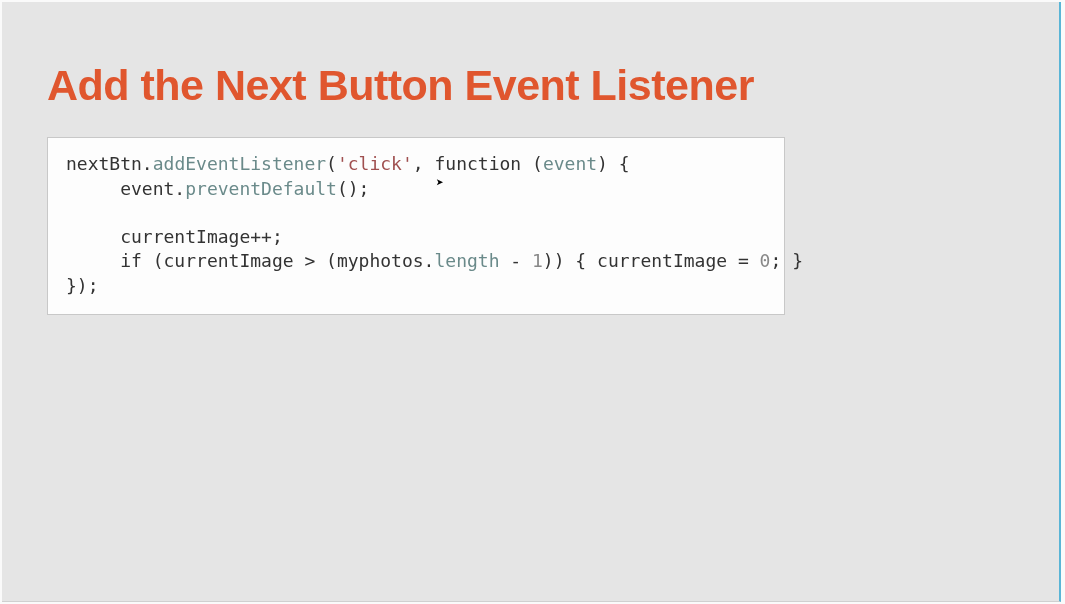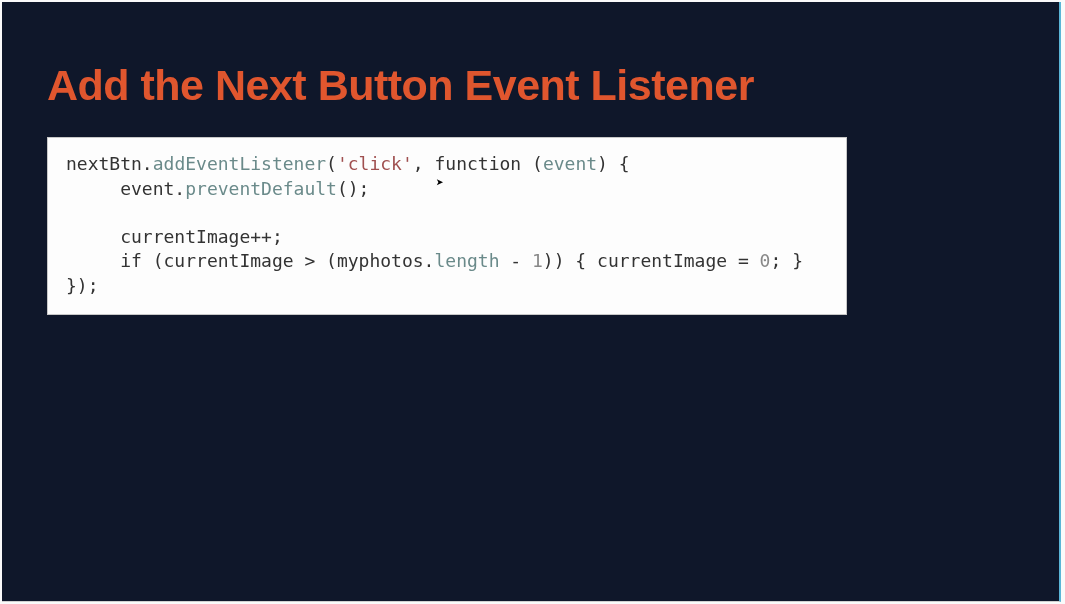--- a/index.html
+++ b/index.html
@@ -13,21 +13,21 @@
       background: #fafafa;
       position: relative;
       font-family: Arial, sans-serif;
     }
     .slide {
       position: absolute;
       top: 2px;
       left: 2px;
       right: 4px;
       bottom: 2px;
-      background: #0f172a;
+      background: #e5e5e5;
       border-right: 2px solid #5ab5d6;
       border-bottom: 1px solid #d0d0d0;
       padding: 60px 40px 40px 45px;
     }
     .slide-title {
       font-family: "Arial Black", "Helvetica Neue", Arial, sans-serif;
       font-weight: 900;
       font-size: 43px;
       color: #e0562e;
       letter-spacing: -0.5px;
@@ -35,21 +35,21 @@
       line-height: 1.1;
     }
     .code-block {
       border: 1px solid #c8c8c8;
       background: #fdfdfd;
       padding: 14px 18px 16px 18px;
       font-family: "Consolas", "Menlo", "Monaco", monospace;
       font-size: 18px;
       line-height: 1.35;
       color: #333333;
-      width: 800px;
+      width: 738px;
       white-space: pre;
       position: relative;
     }
     .tok-default { color: #333333; }
     .tok-method  { color: #6a8a8a; }
     .tok-string  { color: #a05050; }
     .tok-keyword { color: #333333; }
     .tok-param   { color: #6a8a8a; }
     .tok-prop    { color: #6a8a8a; }
     .tok-num     { color: #888888; }

